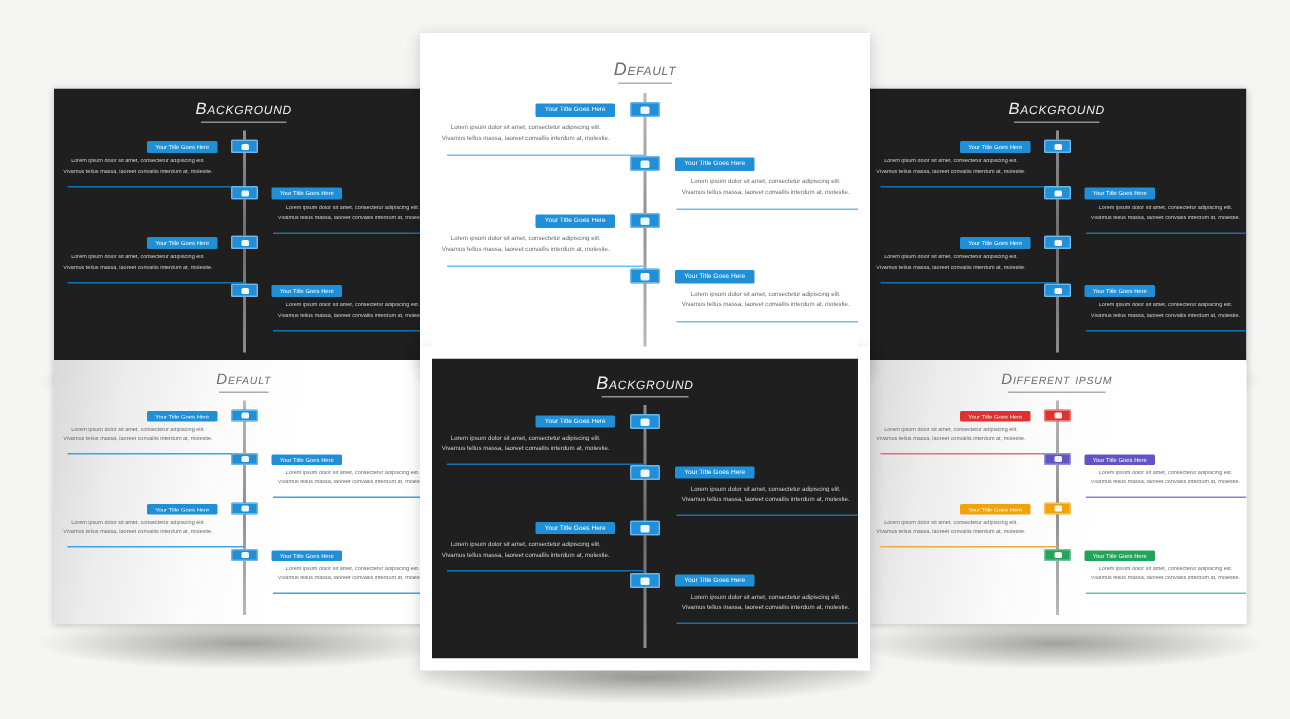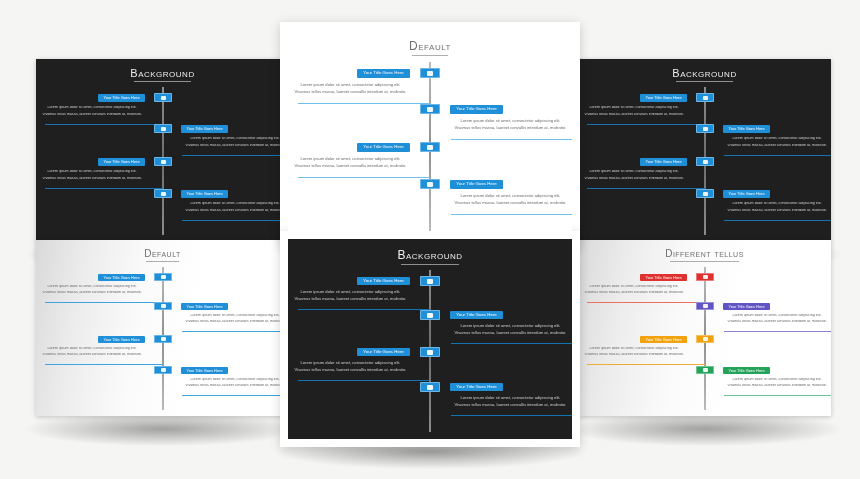--- a/index.html
+++ b/index.html
@@ -51,21 +51,21 @@
 
   
   .s-title {
     position: absolute;
     left: 0; right: 0;
     text-align: center;
     font-variant: small-caps;
     letter-spacing: 0.5px;
     white-space: nowrap;
   }
-  .s-title span { display: inline-block; position: relative; }
+  .s-title span { display: inline-block; position: relative; font-style: italic; }
   .s-title span::after {
     content: "";
     position: absolute;
     left: 6%;
     right: 6%;
     bottom: -3px;
     height: 1px;
     background: currentColor;
     opacity: .55;
   }
@@ -391,21 +391,21 @@
         <div class="body" style="left: 162px; top: 157px; width: 121px; text-align: center;">
           <div class="ln" style="font-size: 4.12px;">Lorem ipsum dolor sit amet, consectetur adipiscing elit.</div>
           <div class="ln" style="font-size: 4.12px; margin-top: 3px;">Vivamus tellus massa, laoreet convallis interdum at, molestie.</div>
         </div>
         <div class="rule" style="left: 163px; width: 132px; top: 176px; background: rgb(21, 114, 176);"></div>
       </div>
     </div>
     <div class="shadow" style="left: 568px; top: 412px; width: 273px; height: 34px; z-index: 2;"></div>
     <div class="slide grad" style="left: 578px; top: 240px; width: 253px; height: 176px; z-index: 3; box-shadow: rgba(0, 0, 0, 0.22) 0px 1px 5px;">
       <div class="slide-inner">
-        <div class="s-title" style="top: 8px; font-size: 10px;"><span>Different tellus</span></div>
+        <div class="s-title" style="top: 8px; font-size: 10px;"><span>Different ipsum</span></div>
         <div class="spine" style="left: 126px; top: 27px; height: 143px;"></div>
         <div class="node" style="left: 118px; top: 33px; width: 18px; height: 8px; background: rgb(224, 49, 49);">
           <span class="glyph" style="width: 5px; height: 4px;"></span>
         </div>
         <div class="chip" style="left: 62px; top: 34px; width: 47px; height: 7px; background: rgb(224, 49, 49);">
           <span class="chip-text" style="font-size: 3.92px;">Your Title Goes Here</span>
         </div>
         <div class="body" style="left: 2px; top: 45px; width: 108px; text-align: center;">
           <div class="ln" style="font-size: 3.67px;">Lorem ipsum dolor sit amet, consectetur adipiscing elit.</div>
           <div class="ln" style="font-size: 3.67px; margin-top: 2px;">Vivamus tellus massa, laoreet convallis interdum at, molestie.</div>

